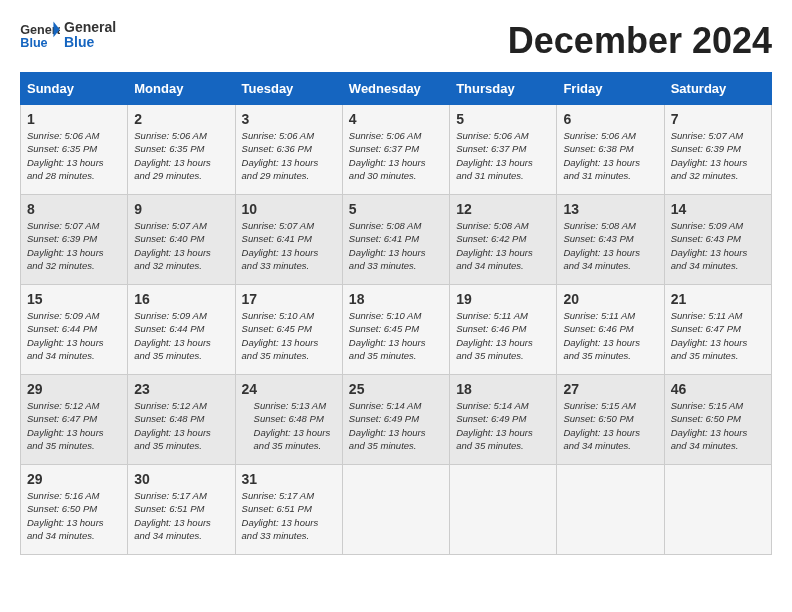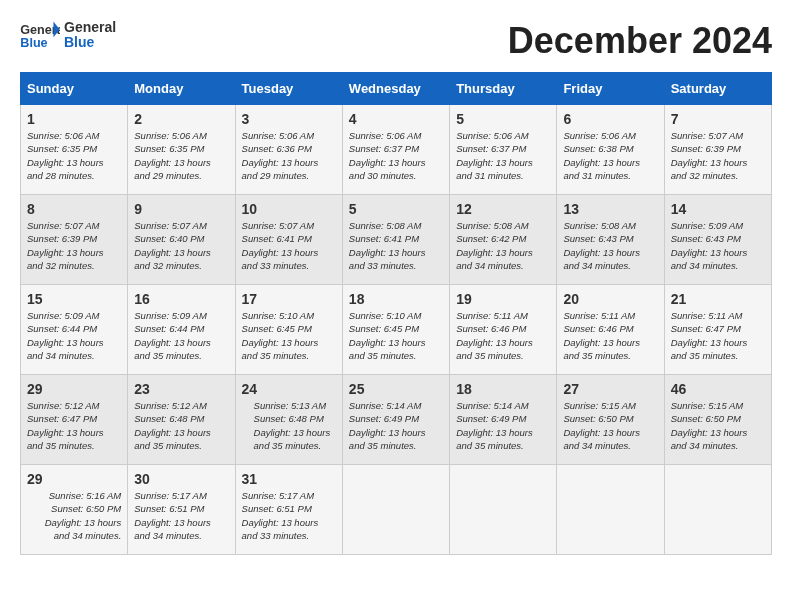--- a/index.html
+++ b/index.html
@@ -317,21 +317,21 @@
           <span class="day-number">46</span>
           <div class="day-info" style="white-space: pre-line;">Sunrise: 5:15 AM
 Sunset: 6:50 PM
 Daylight: 13 hours
 and 34 minutes.</div>
         </td>
       </tr>
       <tr>
         <td>
           <span class="day-number">29</span>
-          <div class="day-info" style="white-space: pre-line; text-align: right;">Sunrise: 5:16 AM
+          <div class="day-info" style="white-space: pre-line;">Sunrise: 5:16 AM
 Sunset: 6:50 PM
 Daylight: 13 hours
 and 34 minutes.</div>
         </td>
         <td>
           <span class="day-number">30</span>
           <div class="day-info" style="white-space: pre-line;">Sunrise: 5:17 AM
 Sunset: 6:51 PM
 Daylight: 13 hours
 and 34 minutes.</div>

